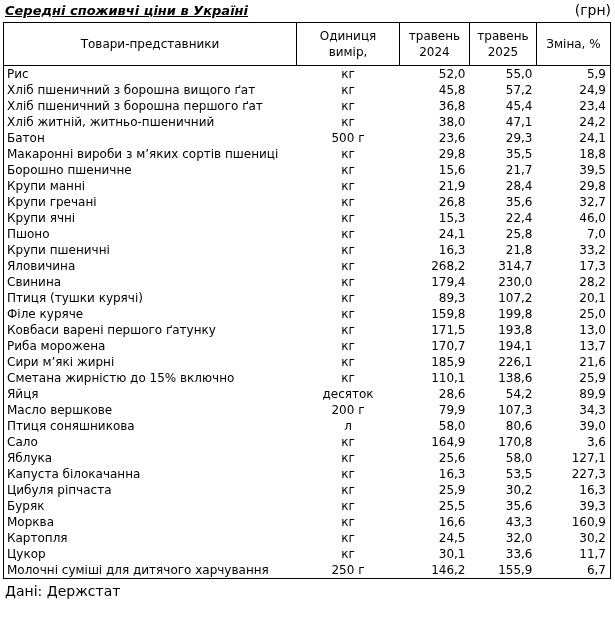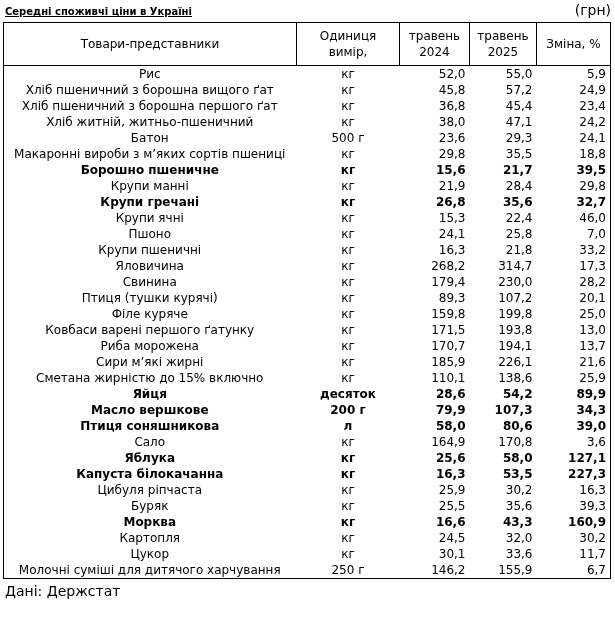--- a/index.html
+++ b/index.html
@@ -13,23 +13,24 @@
 
   .title-row {
     display: flex;
     justify-content: space-between;
     align-items: baseline;
     padding: 1px 1px 2px 2px;
     height: 18px;
   }
   .title {
     font-weight: bold;
-    font-size: 10px;
+    font-size: 13px;
     text-decoration: underline;
     white-space: nowrap;
+    font-style: italic;
   }
   .currency-note { font-size: 14px; white-space: nowrap; }
 
   table.prices {
     border-collapse: collapse;
     table-layout: fixed;
     width: 533px;
     border: 1px solid #000;
   }
   table.prices col.c-product { width: 293px; }
@@ -52,24 +53,24 @@
 
   td {
     font-size: 12px;
     height: 16px;
     line-height: 16px;
     padding: 0 4px;
     white-space: nowrap;
     overflow: hidden;
     vertical-align: middle;
   }
-  td.al-left   { text-align: center;  padding-left: 3px; }
+  td.al-left   { text-align: left;  padding-left: 3px; }
   td.al-center { text-align: center; }
   td.al-right  { text-align: right; padding-right: 4px; }
-  tr.bold td   { font-weight: bold; }
+  tr.bold td   { font-weight: normal; }
 
   .footer-note {
     font-size: 14px;
     padding: 4px 0 0 2px;
   }
 </style>
 </head>
 <body>
 
 <div class="page">

